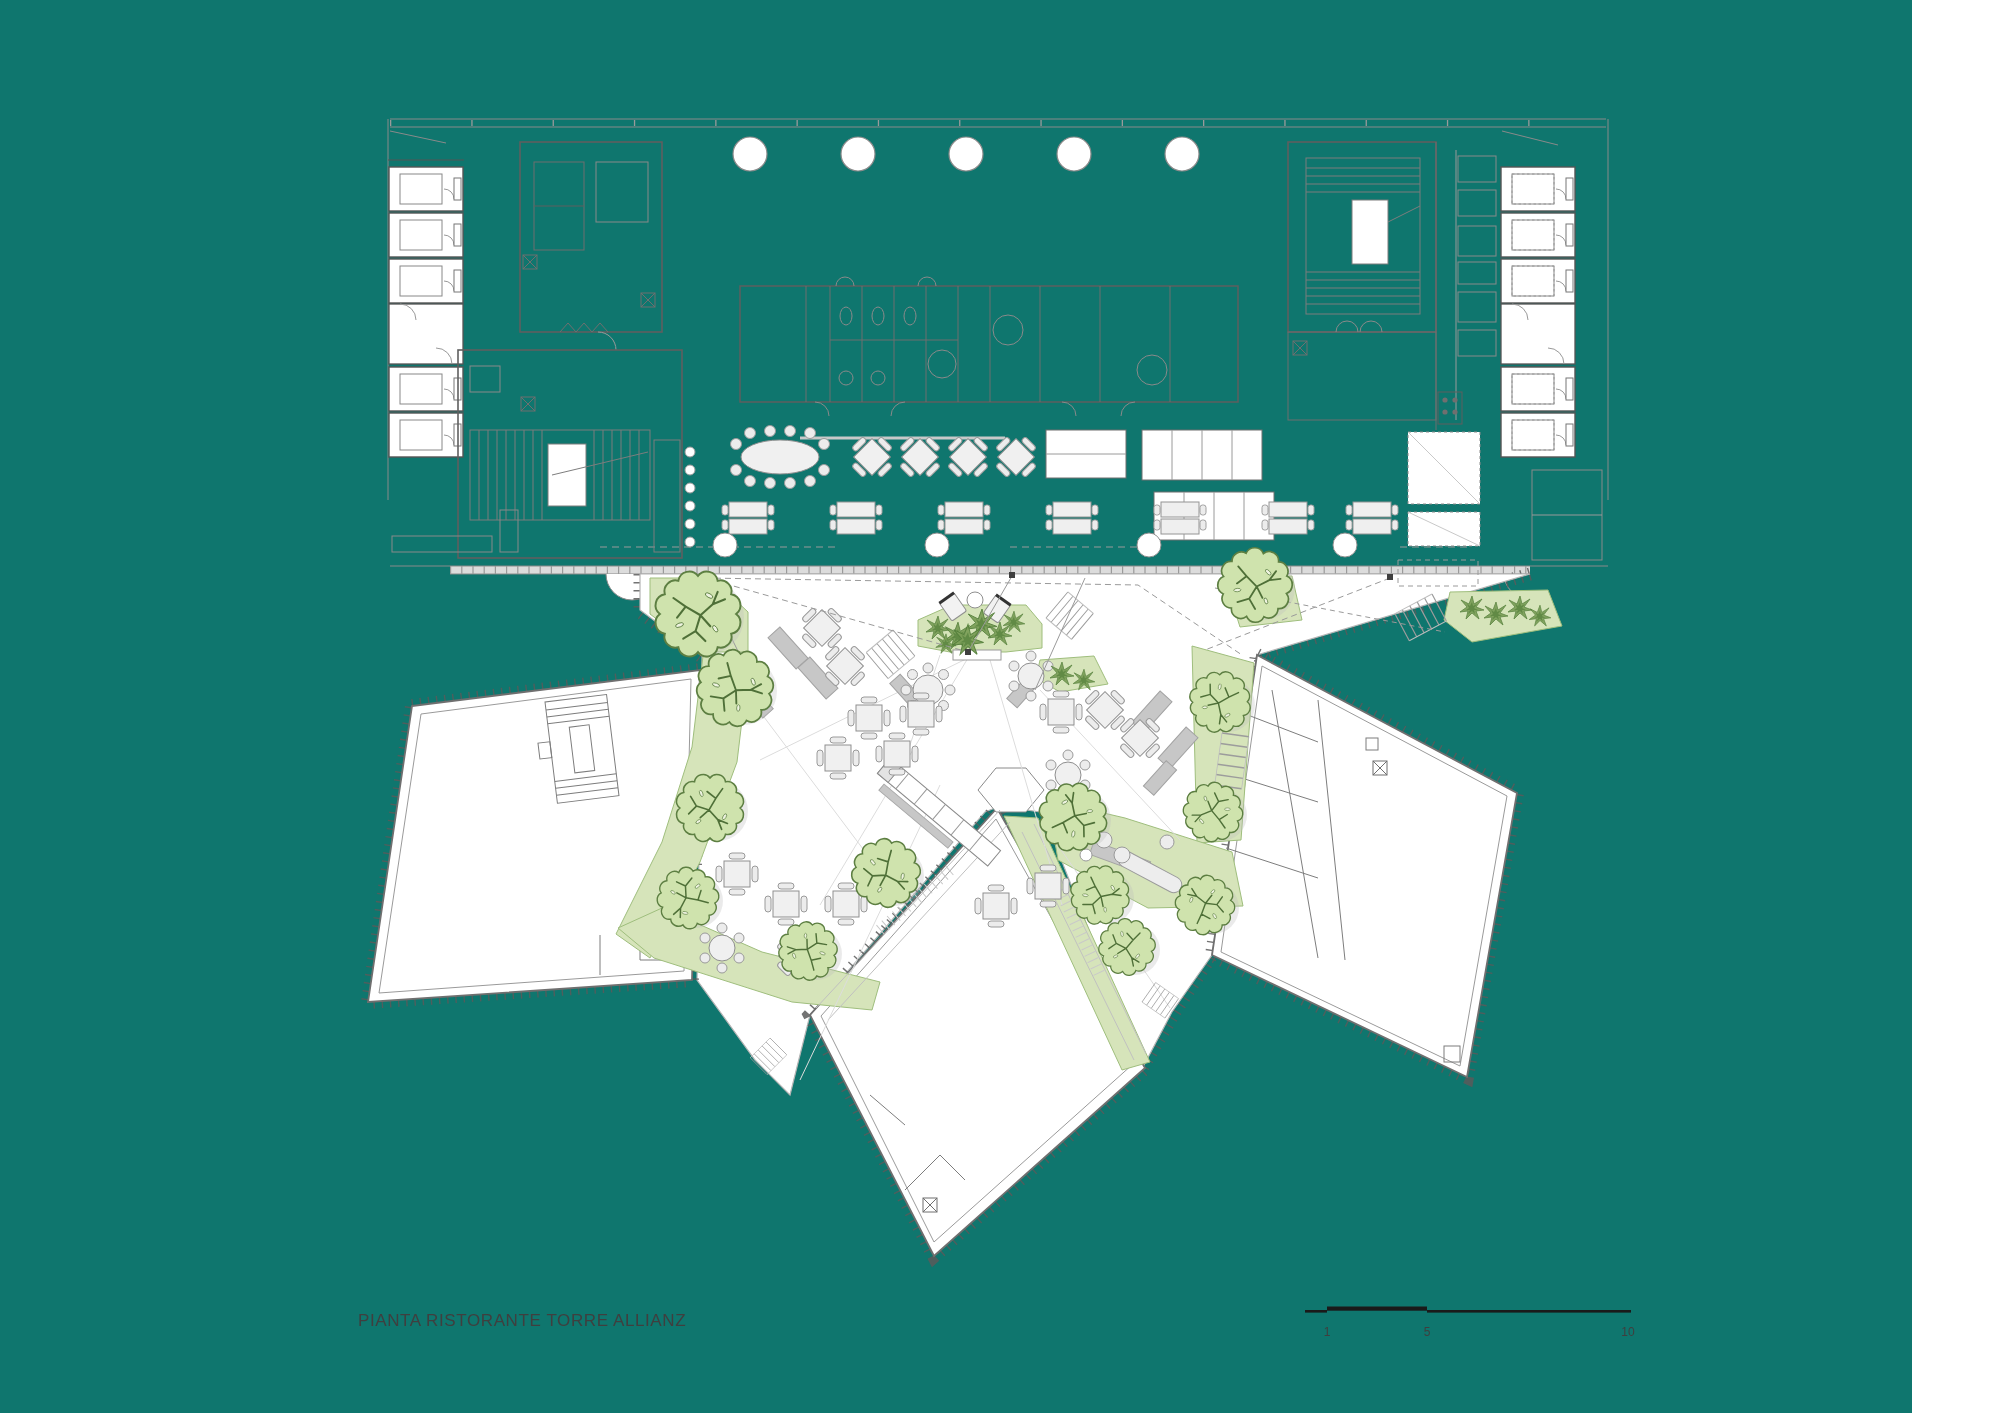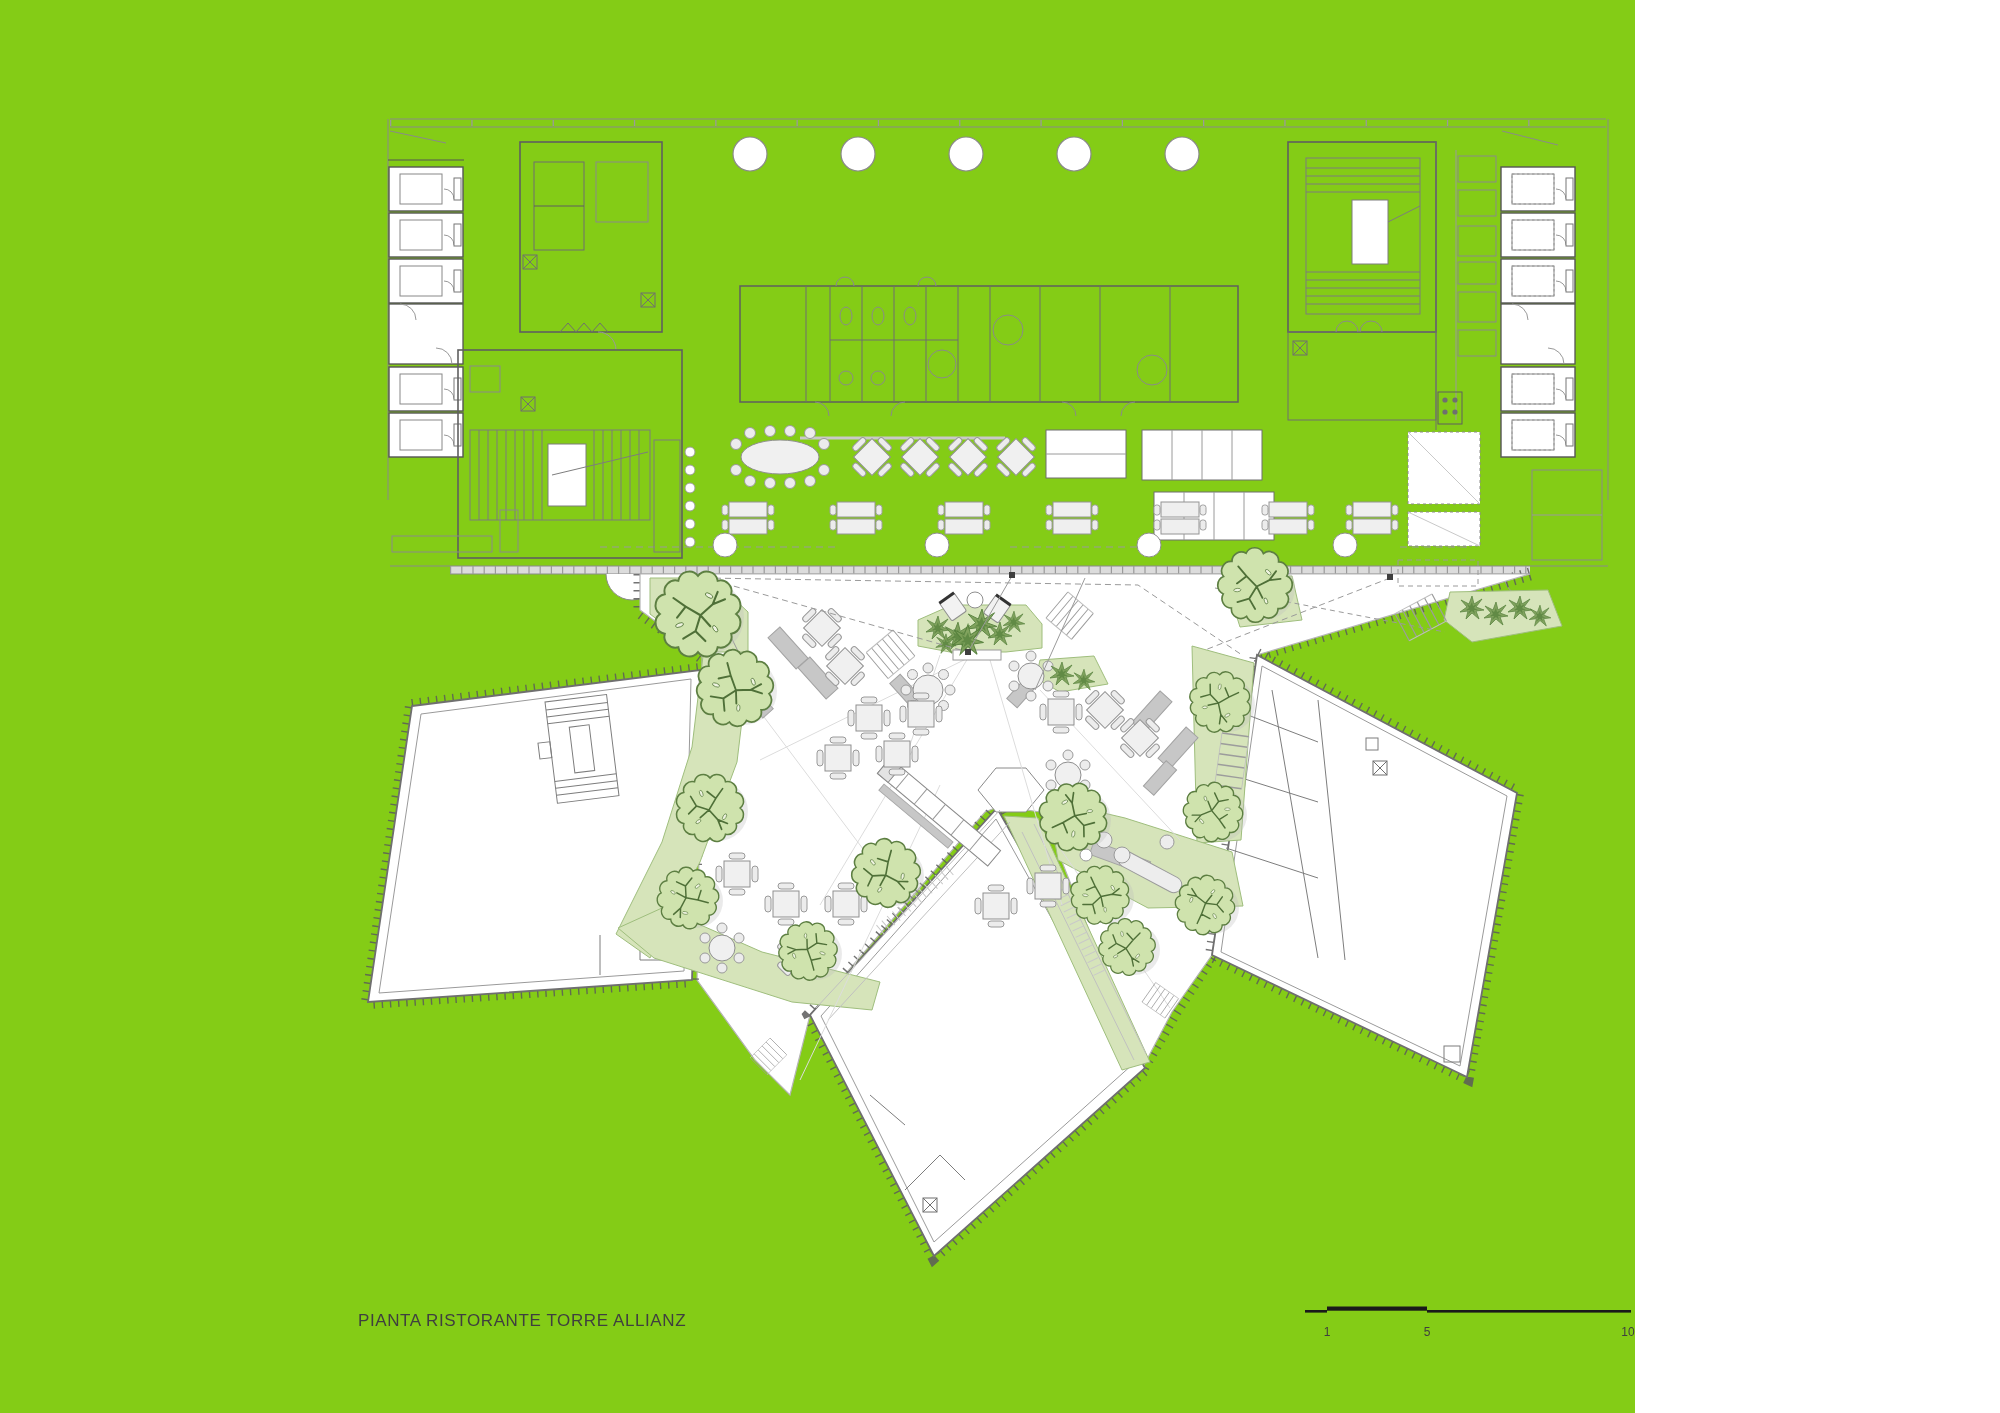--- a/index.html
+++ b/index.html
@@ -1,16 +1,16 @@
 <!DOCTYPE html>
 <html><head>
 <meta charset="utf-8">
 <style>
   html,body{margin:0;padding:0;background:#fff;}
-  .sheet{position:relative;width:1635px;height:1413px;background:#84cc16;overflow:hidden;
+  .sheet{position:relative;width:1912px;height:1413px;background:#0f766e;overflow:hidden;
          font-family:"Liberation Sans",sans-serif;}
   svg{position:absolute;left:0;top:0;}
   text{font-family:"Liberation Sans",sans-serif;}
 </style>
 </head>
 <body>
 
 <div class="sheet">
 <svg width="2000" height="1413" viewBox="0 0 2000 1413">
 <defs>

